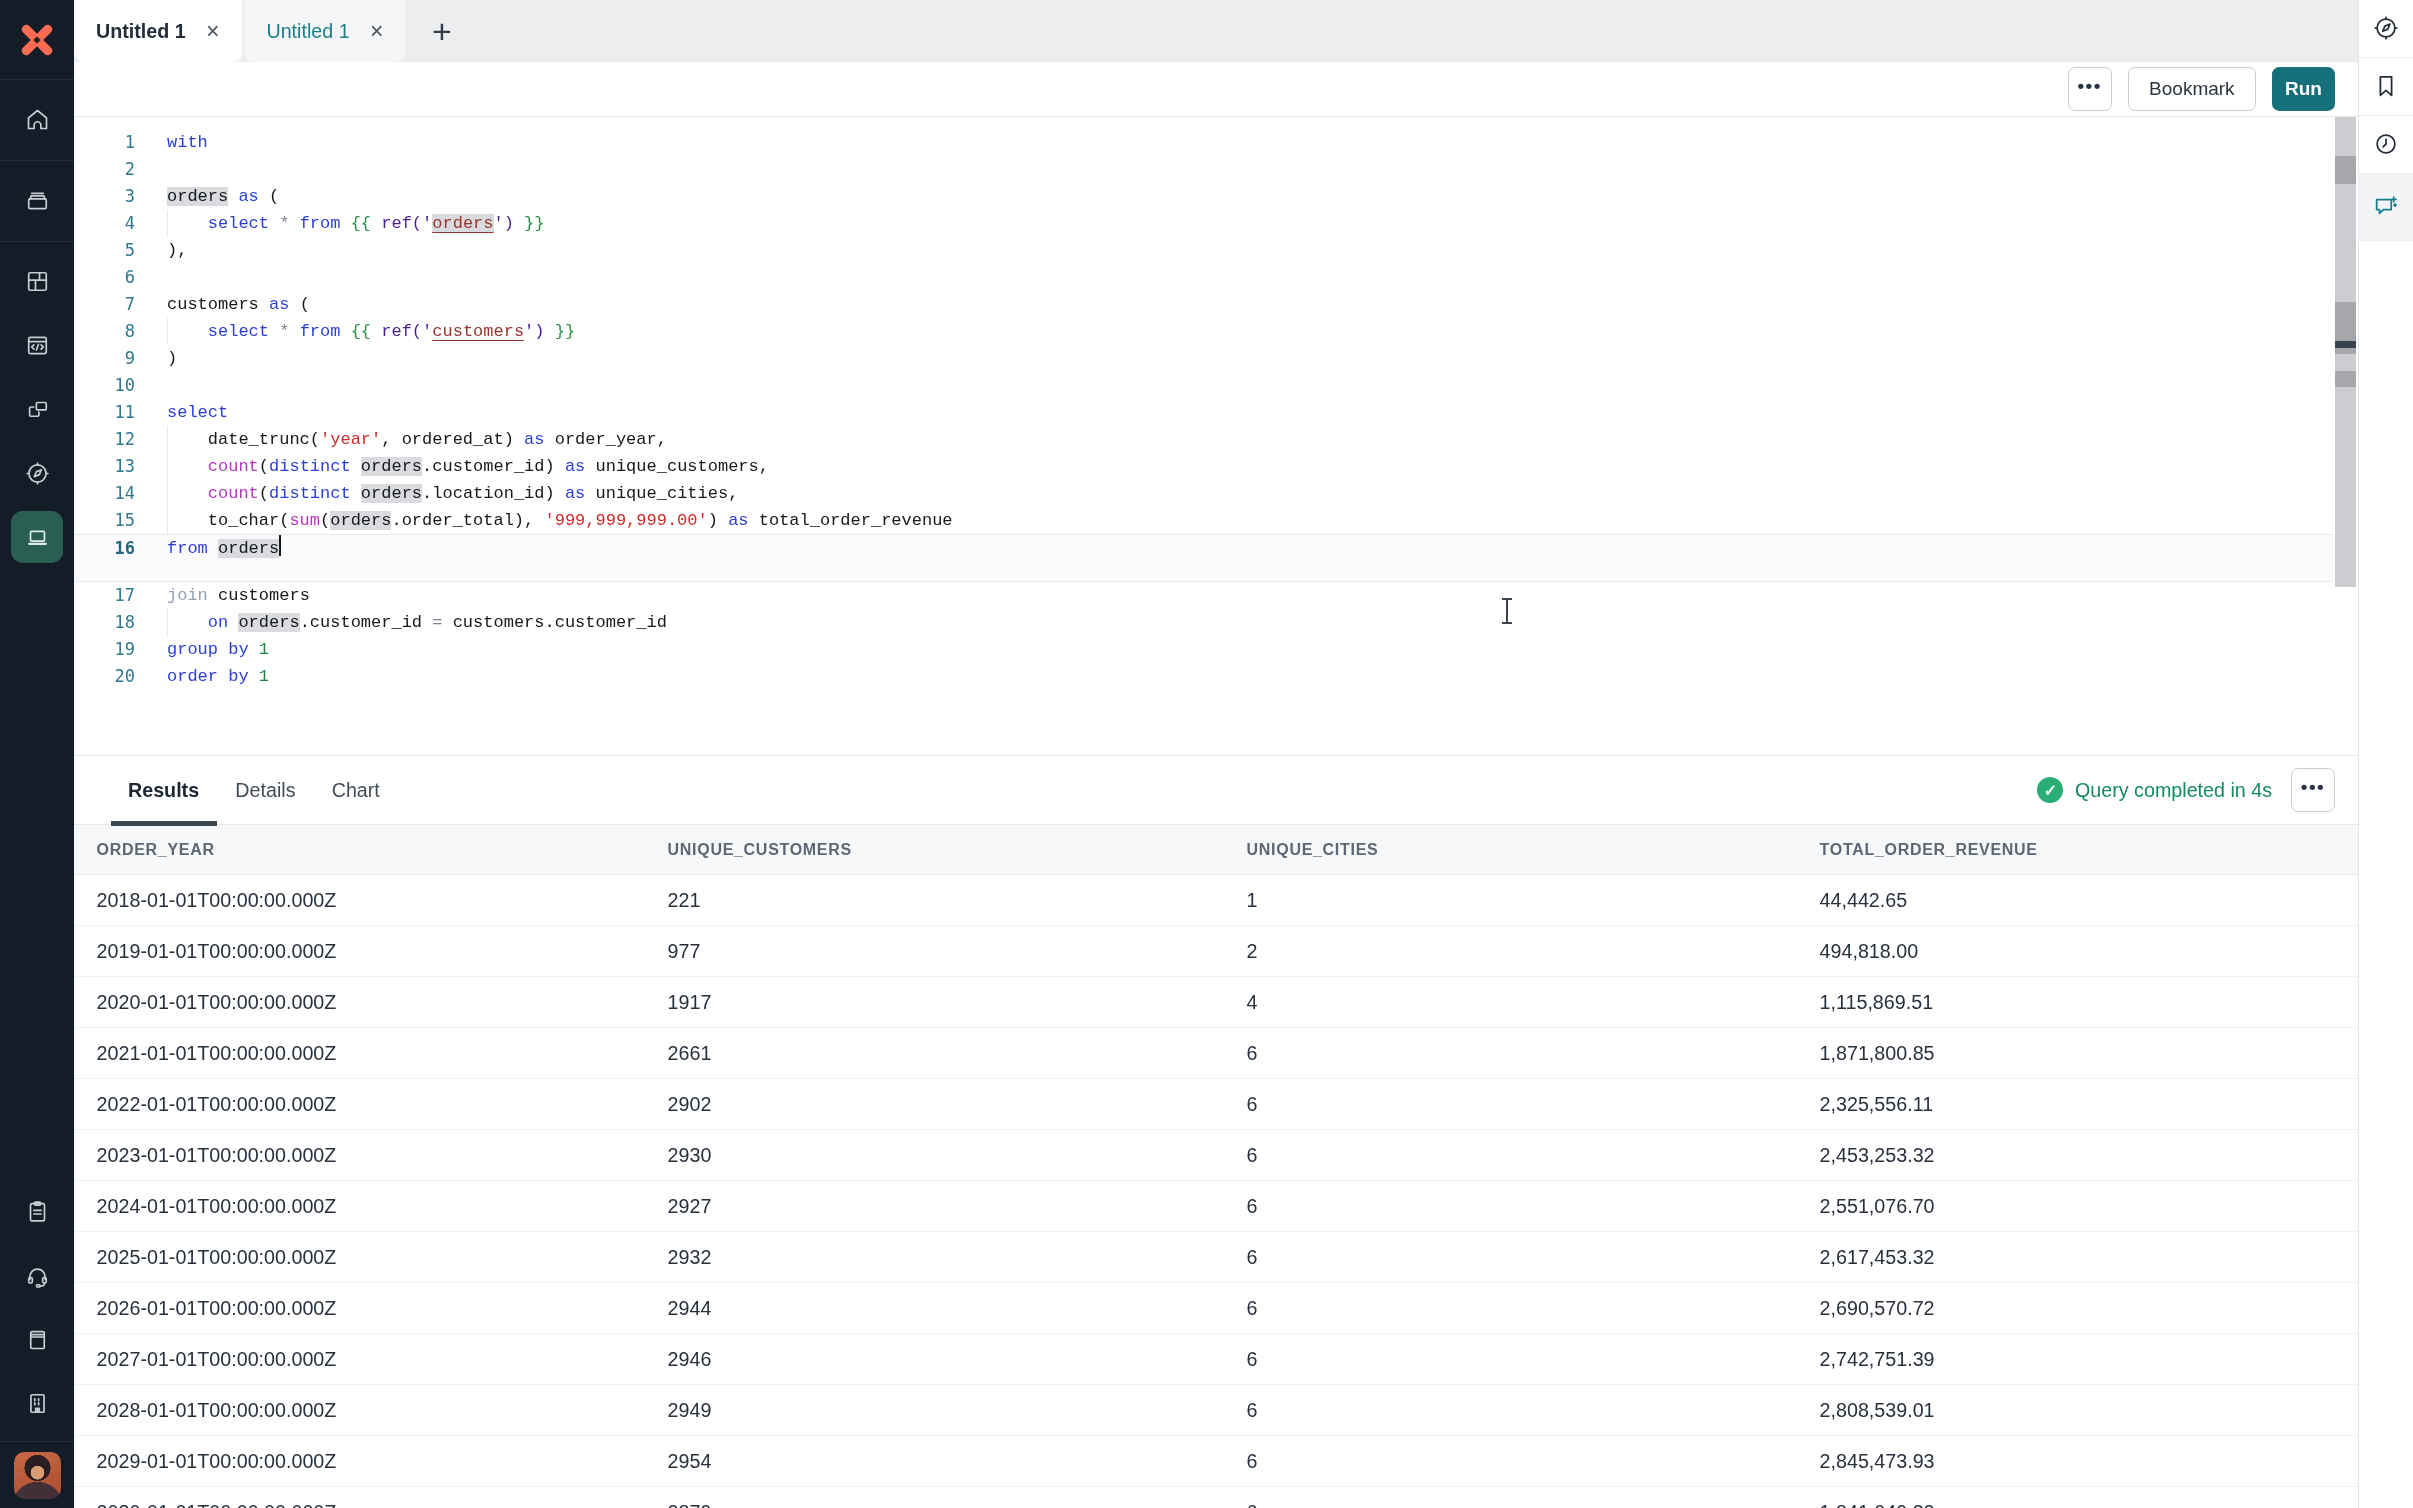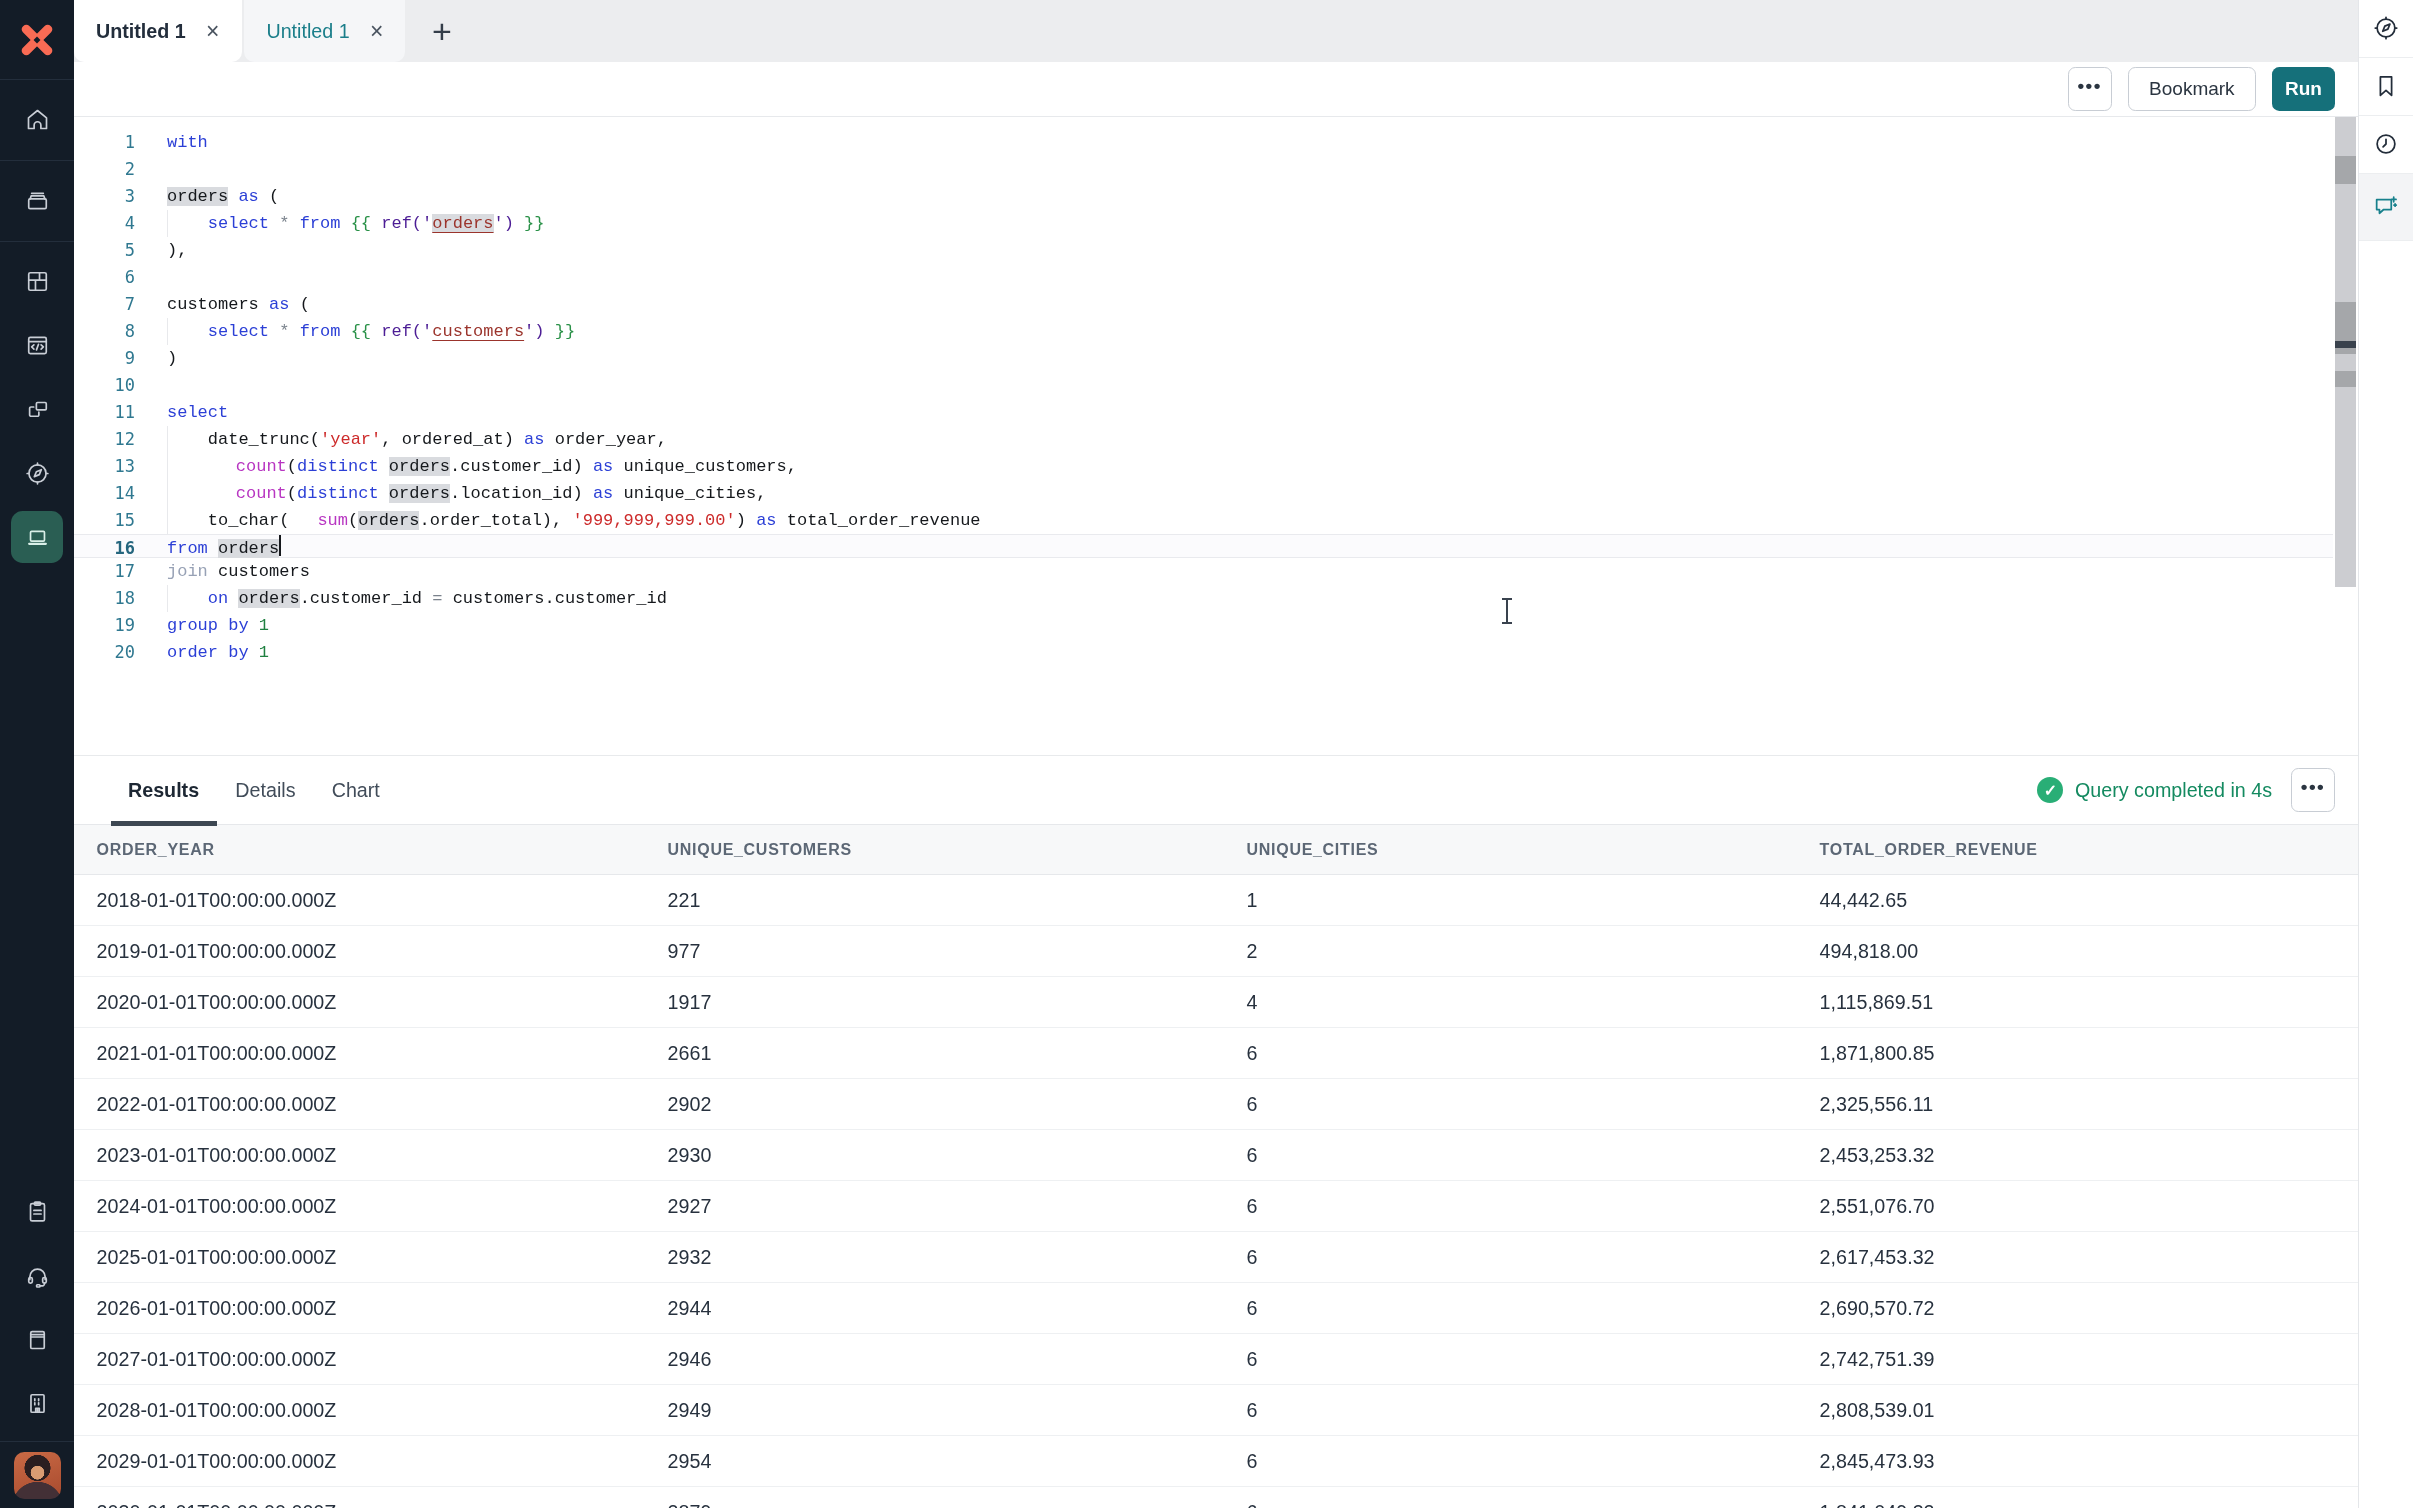--- a/index.html
+++ b/index.html
@@ -50,28 +50,28 @@
   .btn { height:44px; border:1.5px solid #c8cdd4; border-radius:7.3px; background:#fff;
          display:flex; align-items:center; justify-content:center; font-size:19px; color:#2b3541; cursor:pointer; }
   .btn.icon-btn { width:44px; font-size:19px; letter-spacing:1.5px; font-weight:700; padding-bottom:5.8px; }
   .btn.text-btn { padding:0 20.4px; }
   .btn.run { background:#15707a; border:none; color:#ffffff; width:63px; font-weight:600; }
 
   
   .editor { position:absolute; top:117px; left:0; right:0; height:638px; background:#ffffff; cursor:text; }
   .code { padding-top:11.7px; font-family:"DejaVu Sans Mono", monospace; font-size:17px; }
   .cl { display:flex; height:27px; line-height:27px; position:relative; width:calc(100% - 25px); }
-  .cl.active { background:#fbfbfd; border-top:1.5px solid #e9eaee; border-bottom:1.5px solid #e9eaee; height:24px; line-height:27px; }
+  .cl.active { background:#fbfbfd; border-top:1.5px solid #e9eaee; border-bottom:1.5px solid #e9eaee; height:48px; line-height:27px; }
   .ln { width:61px; flex:none; text-align:right; color:#2f7890; font-size:17px; }
   .cl.active .ln { font-weight:700; color:#25667e; }
   .lc { white-space:pre; color:#15181c; position:relative; padding-left:32px;font-family:Liberation Mono, monospace; }
   .cl.ind .lc::before { content:""; position:absolute; left:32px; top:0; bottom:0; border-left:1.5px solid #e8e9ec; }
   .tk.kw { color:#2b3fd6; }
   .tk.kwl { color:#97a1b5; }
-  .tk.fn { color:#b836c2;margin-left:28px; }
+  .tk.fn { color:#b836c2; }
   .tk.str { color:#cd2b2b;text-align:right; }
   .tk.num { color:#1f8040; }
   .tk.brace { color:#2a9148; }
   .tk.ref { color:#4c1d95; }
   .tk.reflink { color:#9b342c; text-decoration:underline; text-underline-offset:3.6px; }
   .tk.op { color:#7a828c; }
   .tk.hl { background:#d9dbdf; }
   .tk.reflink.hl { background:#d9dbdf; }
   .caret { display:inline-block; width:2.2px; height:20.4px; background:#15181c; vertical-align:-2.9px; }
 

